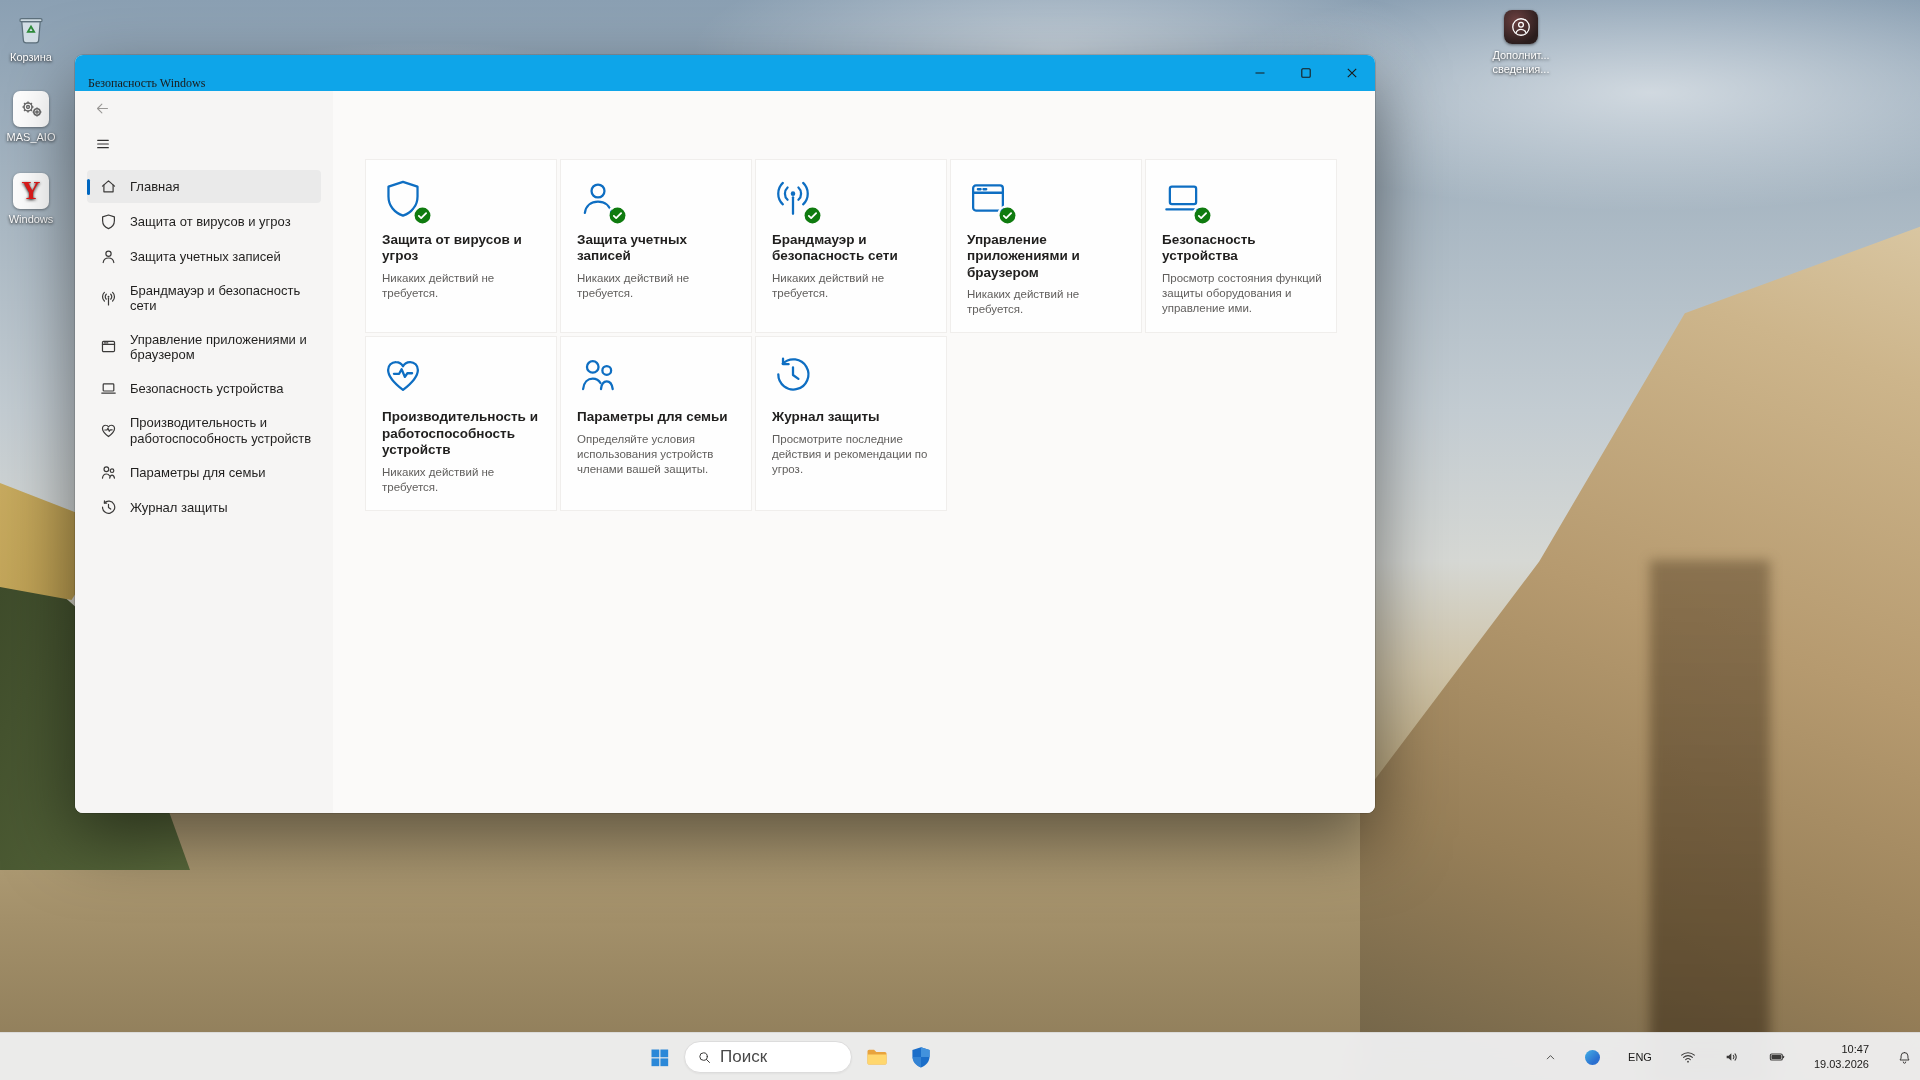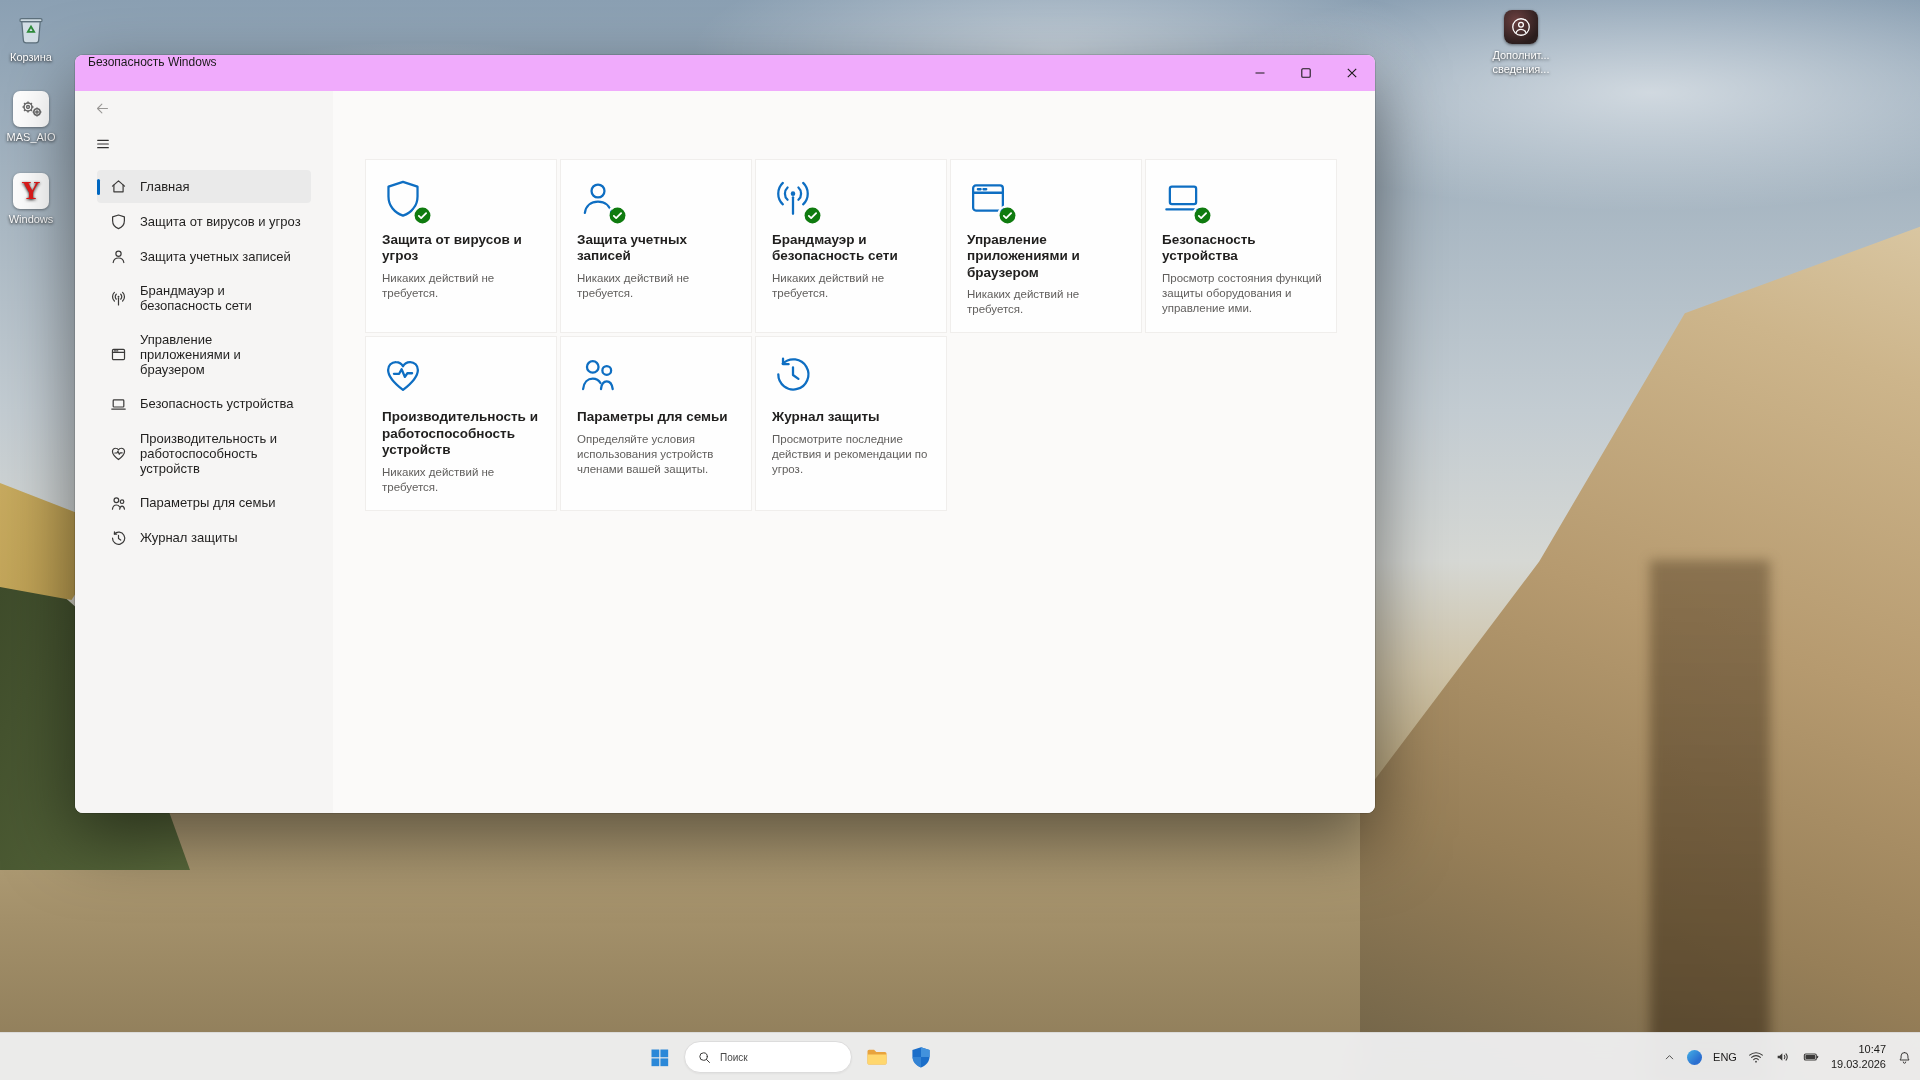--- a/index.html
+++ b/index.html
@@ -30,33 +30,33 @@
   .tile-white { width:36px; height:36px; border-radius:7px; background:#fff; box-shadow:0 1px 3px rgba(0,0,0,.4);
     display:flex; align-items:center; justify-content:center; }
   .yandex-y { font-family:"Liberation Serif", serif; font-weight:bold; font-size:26px; color:#e01a1a; line-height:1; }
   .info-tile { width:34px; height:34px; border-radius:8px; background:radial-gradient(circle at 35% 30%, #6b4040, #2a1d1d 75%);
     box-shadow:0 1px 3px rgba(0,0,0,.5); display:flex; align-items:center; justify-content:center; }
   .di-label { line-height:1.25; white-space:pre-line; }
 
   
   .app-window { position:absolute; left:75px; top:55px; width:1300px; height:758px; background:#fbfaf9;
     border-radius:8px; overflow:hidden; box-shadow:0 26px 70px rgba(0,0,0,.5), 0 0 0 1px rgba(0,0,0,.12); }
-  .titlebar { height:36px; display:flex; align-items:flex-start; background:#f0abfc; }
+  .titlebar { height:36px; display:flex; align-items:flex-end; background:#0ea5e9;font-family:Liberation Serif, serif; }
   .tb-title { font-size:12px; color:#1b1a19; padding-left:13px; }
   .win-controls { margin-left:auto; display:flex; height:100%; }
   .win-btn { width:46px; height:100%; display:flex; align-items:center; justify-content:center; background:transparent;
     border:none; color:#1b1a19; cursor:default; }
   .window-body { display:flex; height:722px; }
 
   
   .sidebar { width:258px; background:#f6f5f4; position:relative; flex-shrink:0; }
   .back-btn { margin:10px 0 0 20px; color:#9a9896; background:none; border:none; }
   .hamburger { margin:16px 0 4px 20px; color:#323130; background:none; border:none; }
   .nav { margin-top:10px; display:flex; flex-direction:column; }
-  .nav-item { display:flex; align-items:center; gap:13px; padding:8px 8px 8px 13px; margin:1px 22px; border-radius:4px;
+  .nav-item { display:flex; align-items:center; gap:13px; padding:8px 8px 8px 13px; margin:1px 12px; border-radius:4px;
     font-size:13px; color:#201f1e; position:relative; cursor:default; }
   .nav-item .nav-label { line-height:1.18; }
   .nav-item.selected { background:#eaeaea; }
   .nav-item.selected::before { content:""; position:absolute; left:0; top:50%; transform:translateY(-50%);
     width:3px; height:16px; border-radius:2px; background:#0067c0; }
   .nav-icon { width:17px; height:17px; flex-shrink:0; color:#3b3a39; display:flex; }
   .sidebar-settings { position:absolute; bottom:8px; left:0; right:0; }
 
   
   .main { flex:1; background:#fbfaf9; padding:36px 0 0 32px; overflow:hidden; }
@@ -78,24 +78,24 @@
   svg.tic { stroke:#3b3a39; fill:none; stroke-width:1.6; stroke-linecap:round; stroke-linejoin:round; }
 
   
   .taskbar { position:absolute; left:0; bottom:0; width:1920px; height:48px;
     background:rgba(243,244,246,.92); border-top:1px solid rgba(0,0,0,.07); backdrop-filter:blur(18px); }
   .tb-center { position:absolute; left:640px; top:0; height:48px; display:flex; align-items:center; gap:6px; }
   .tb-btn { width:38px; height:38px; border:none; background:transparent; border-radius:6px;
     display:flex; align-items:center; justify-content:center; cursor:default; }
   .search-pill { width:168px; height:32px; border-radius:16px; background:#fff; border:1px solid #dcdcdc;
     display:flex; align-items:center; gap:8px; padding:0 12px; box-shadow:0 1px 2px rgba(0,0,0,.05); }
-  .search-pill input { border:none; outline:none; background:transparent; width:112px; font-size:10px;
+  .search-pill input { border:none; outline:none; background:transparent; width:112px; font-size:17px;
     font-family:"Liberation Sans", sans-serif; color:#333; }
   .search-pill input::placeholder { color:#494949; }
-  .tray { position:absolute; right:8px; top:0; height:48px; display:flex; align-items:center; gap:11px; }
+  .tray { position:absolute; right:8px; top:0; height:48px; display:flex; align-items:center; gap:28px; }
   .tray-lang { font-size:11px; color:#1b1a19; }
   .tray-clock { font-size:11px; color:#1b1a19; text-align:right; line-height:1.35; }
   .tray-app-circle { width:15px; height:15px; border-radius:50%; background:linear-gradient(135deg,#43b0e6,#2b6fd0 70%); }
 </style>
 </head>
 <body>
 
 <svg style="position:absolute;width:0;height:0" aria-hidden="true">
   <defs>
     <symbol id="i-home" viewBox="0 0 24 24">

